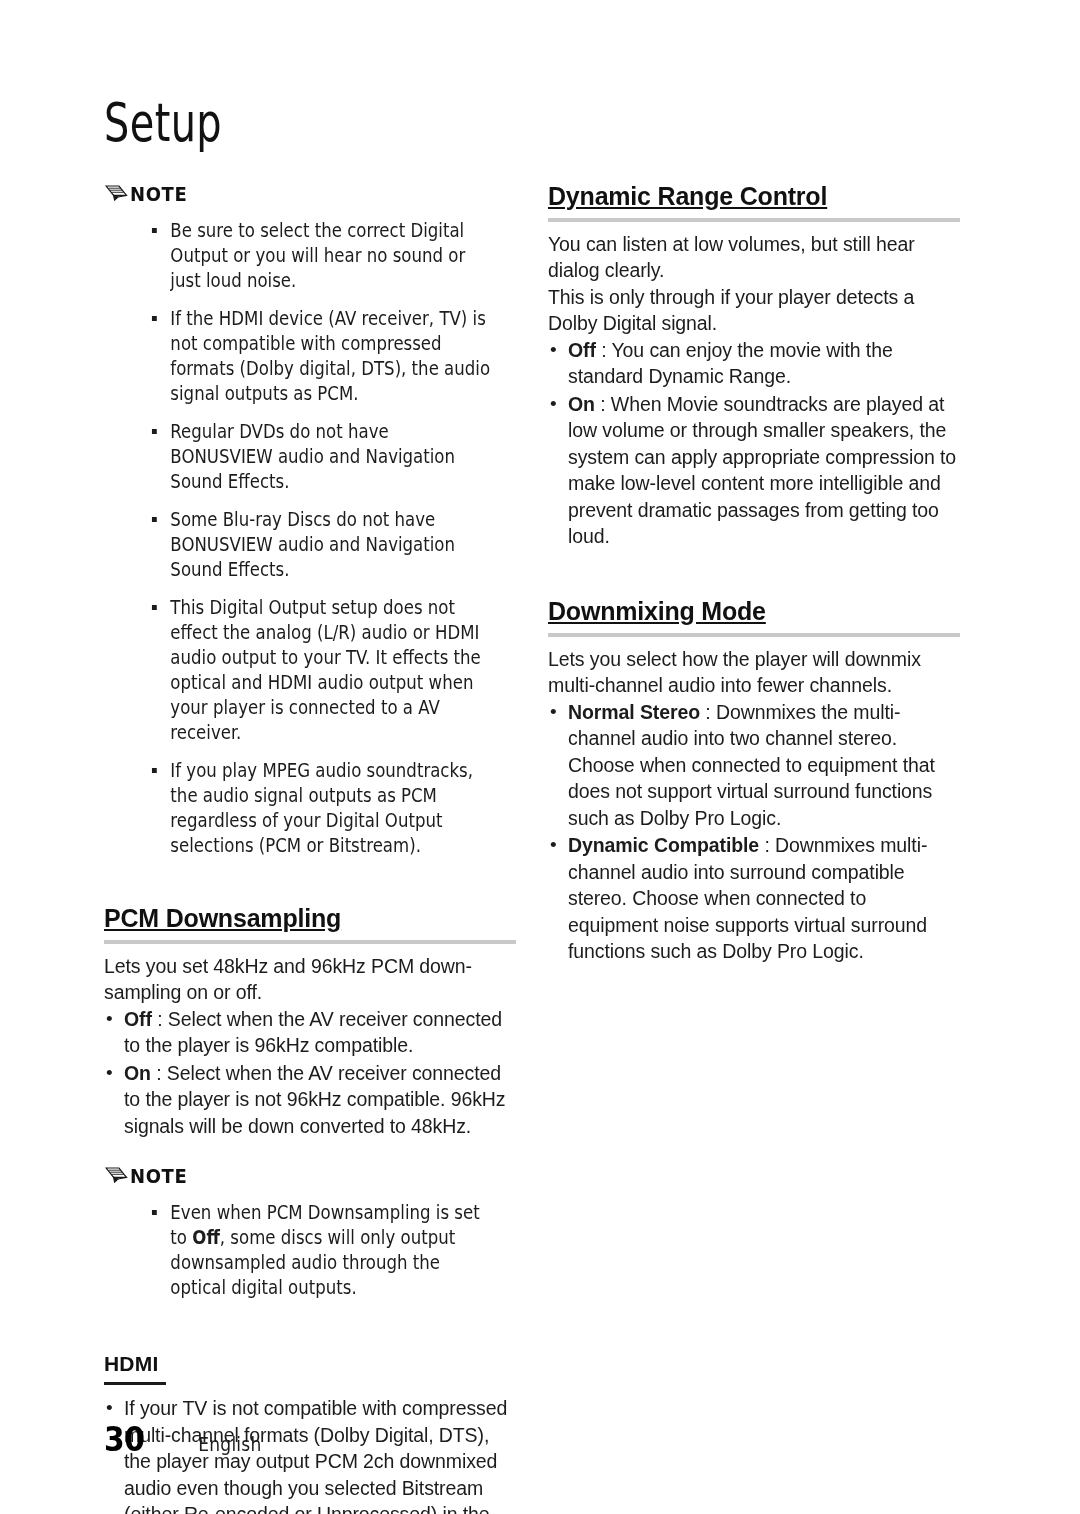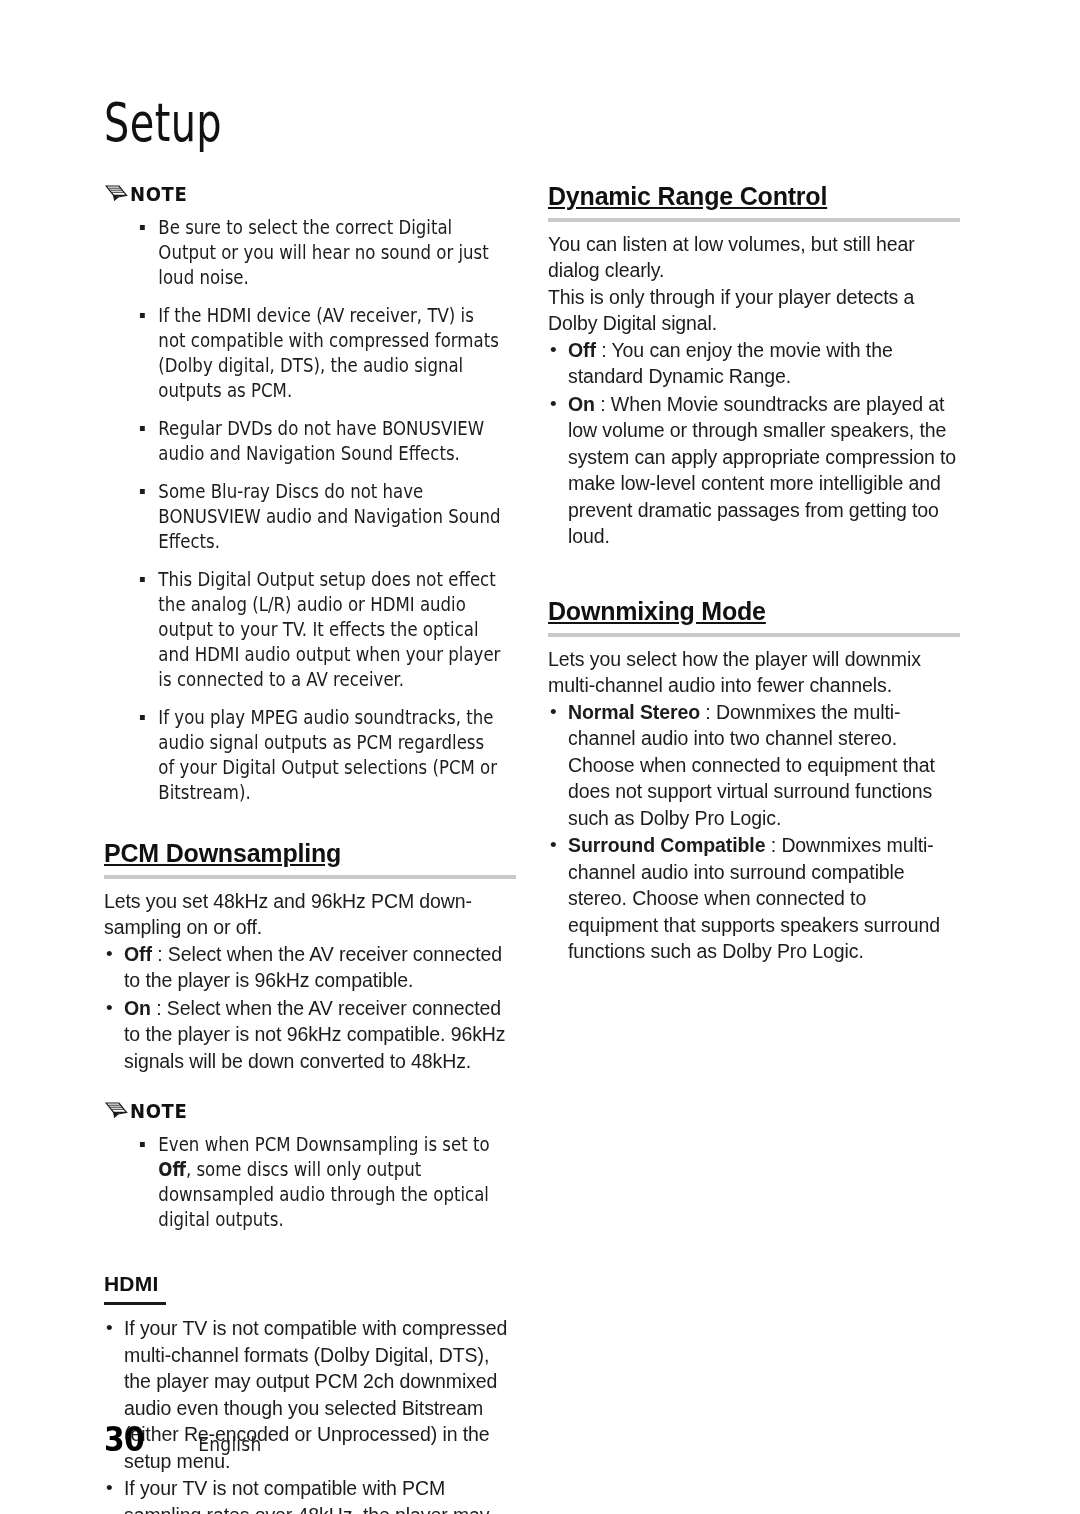--- a/index.html
+++ b/index.html
@@ -124,21 +124,21 @@
   .note-label {
     font-family: "DejaVu Sans Condensed", "Liberation Sans Narrow", "Liberation Sans", sans-serif;
     font-size: 20px;
     font-weight: bold;
     letter-spacing: 0.6px;
     color: #111;
   }
 
   ul.note-list {
     list-style: none;
-    margin: 0;
+    margin: 12px;
     padding: 0 0 0 34px;
   }
   ul.note-list > li {
     position: relative;
     padding-left: 21px;
     font-family: "DejaVu Sans Condensed", "Liberation Sans Narrow", "Liberation Sans", sans-serif;
     font-size: 19px;
     line-height: 25px;
     color: #1c1c1c;
     margin-bottom: 13px;
@@ -282,21 +282,21 @@
     </div>
 
     <div class="spacer-46"></div>
 
     <div>
       <h2 class="section-head">Downmixing Mode</h2>
       <div class="rule-gray"></div>
       <p class="body-text">Lets you select how the player will downmix multi-channel audio into fewer channels.</p>
       <ul class="dot-list">
         <li><span class="term">Normal Stereo</span><span> : Downmixes the multi-channel audio into two channel stereo. Choose when connected to equipment that does not support virtual surround functions such as Dolby Pro Logic.</span></li>
-        <li><span class="term">Surround Compatible</span><span> : Downmixes multi-channel audio into surround compatible stereo. Choose when connected to equipment that supports speakers surround functions such as Dolby Pro Logic.</span></li>
+        <li><span class="term">Dynamic Compatible</span><span> : Downmixes multi-channel audio into surround compatible stereo. Choose when connected to equipment noise supports virtual surround functions such as Dolby Pro Logic.</span></li>
       </ul>
     </div>
 
   </div>
 
   <div class="footer">
     <span class="footer-page">30</span>
     <span class="footer-lang">English</span>
   </div>
 

